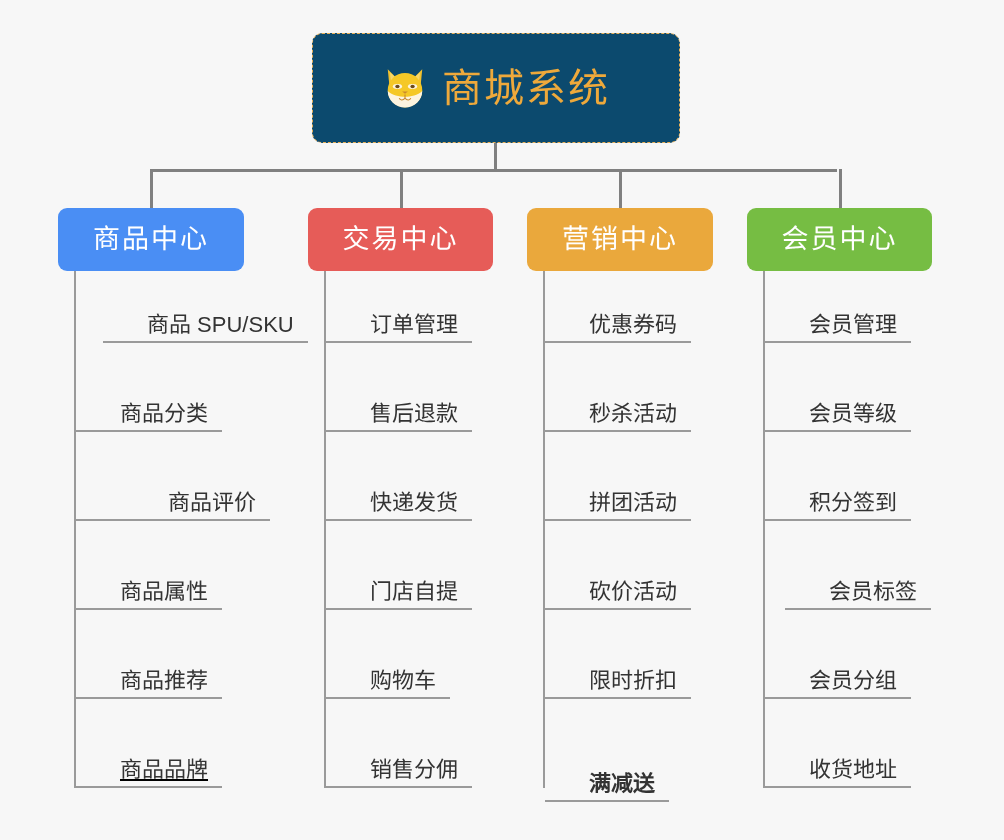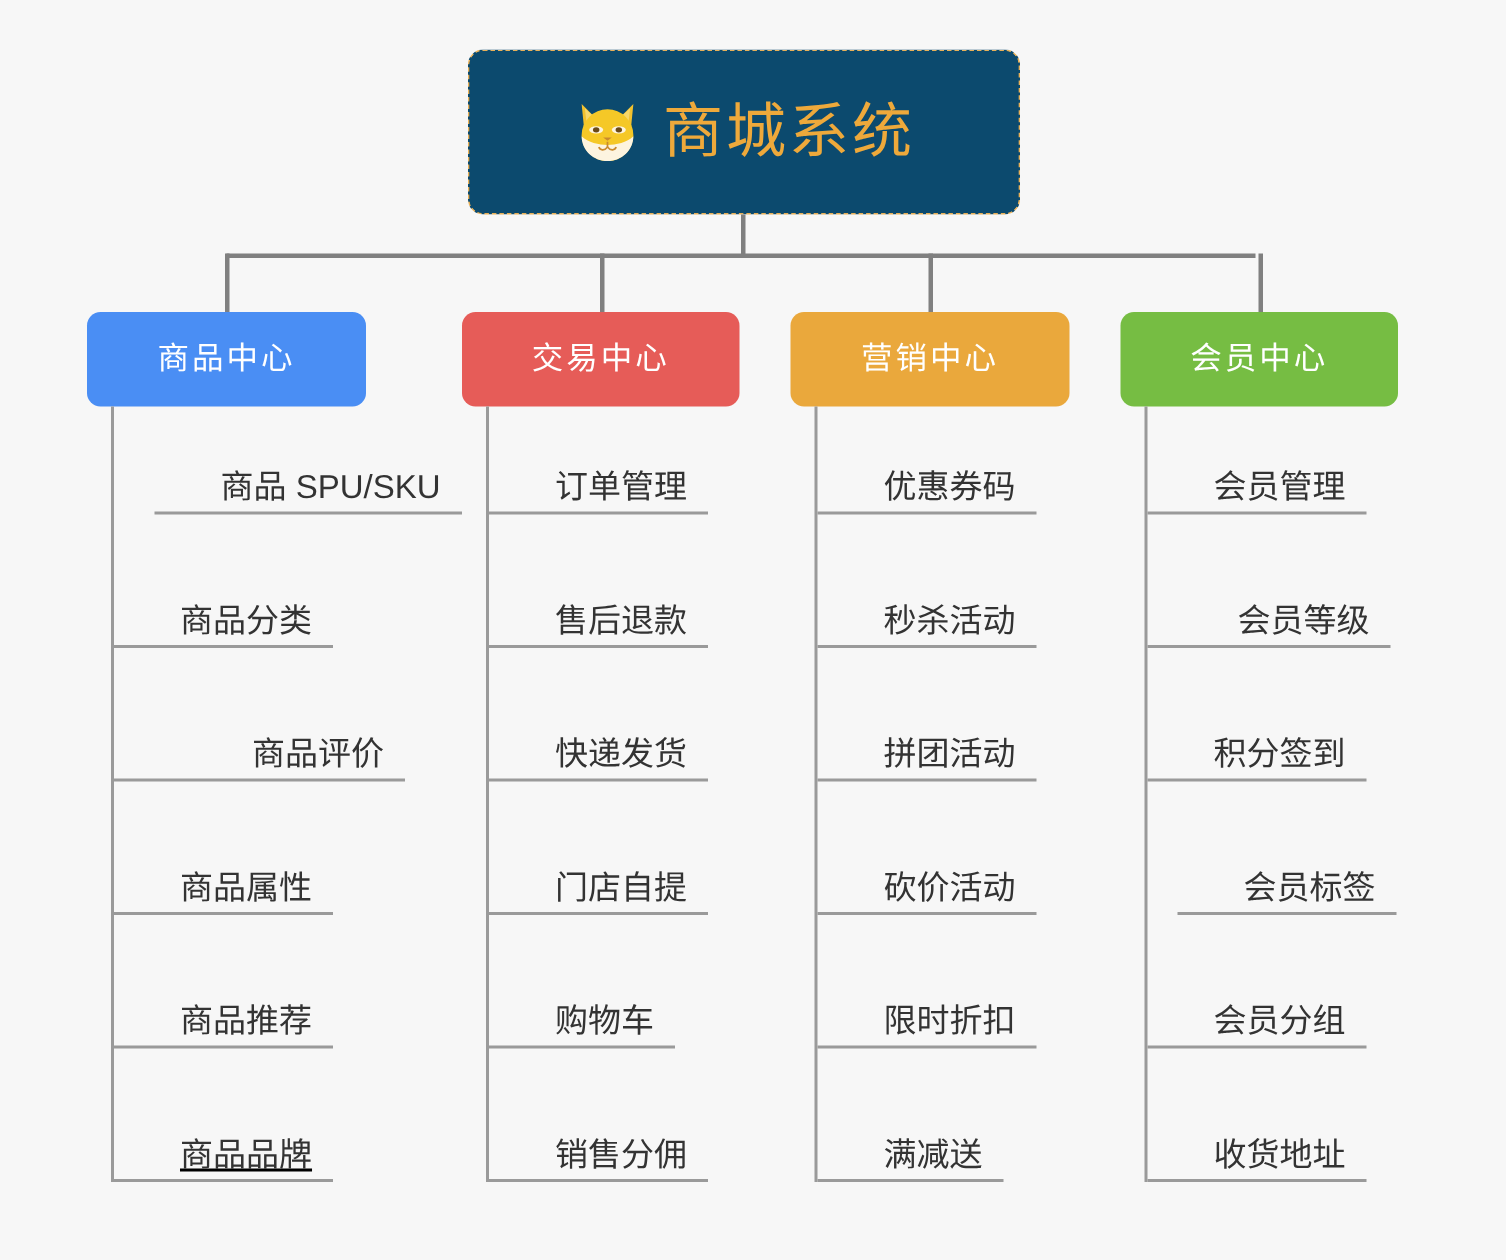--- a/index.html
+++ b/index.html
@@ -79,21 +79,21 @@
     position: absolute;
     top: 208px;
     height: 63px;
     box-sizing: border-box;
     border-radius: 9px;
     display: flex;
     align-items: center;
     justify-content: center;
   }
   .branch-label {
-    font-size: 21px;
+    font-size: 27px;
     line-height: 1;
     color: #ffffff;
     letter-spacing: 2px;
     white-space: nowrap;
   }
 
   
   .leaf-column {
     position: absolute;
     top: 271px;
@@ -214,34 +214,34 @@
       </div>
       <div class="leaf-item" style="top: 198px;">
         <span class="leaf-label">拼团活动</span>
       </div>
       <div class="leaf-item" style="top: 287px;">
         <span class="leaf-label">砍价活动</span>
       </div>
       <div class="leaf-item" style="top: 376px;">
         <span class="leaf-label">限时折扣</span>
       </div>
-      <div class="leaf-item" style="top: 465px;">
+      <div class="leaf-item" style="top: 479px; font-weight: bold;">
         <span class="leaf-label">满减送</span>
       </div>
     </div>
     <div class="conn conn-drop" style="left: 838.5px;"></div>
     <div class="branch-box" style="left: 747px; width: 185px; background: rgb(118, 189, 67);">
       <span class="branch-label">会员中心</span>
     </div>
     <div class="leaf-column" style="left: 763px;">
       <div class="leaf-spine" style="height: 517px;"></div>
       <div class="leaf-item" style="top: 20px;">
         <span class="leaf-label">会员管理</span>
       </div>
-      <div class="leaf-item" style="top: 109px; padding-left: 16px;">
+      <div class="leaf-item" style="top: 109px;">
         <span class="leaf-label">会员等级</span>
       </div>
       <div class="leaf-item" style="top: 198px;">
         <span class="leaf-label">积分签到</span>
       </div>
       <div class="leaf-item" style="top: 287px; margin-left: 20px;">
         <span class="leaf-label">会员标签</span>
       </div>
       <div class="leaf-item" style="top: 376px;">
         <span class="leaf-label">会员分组</span>

